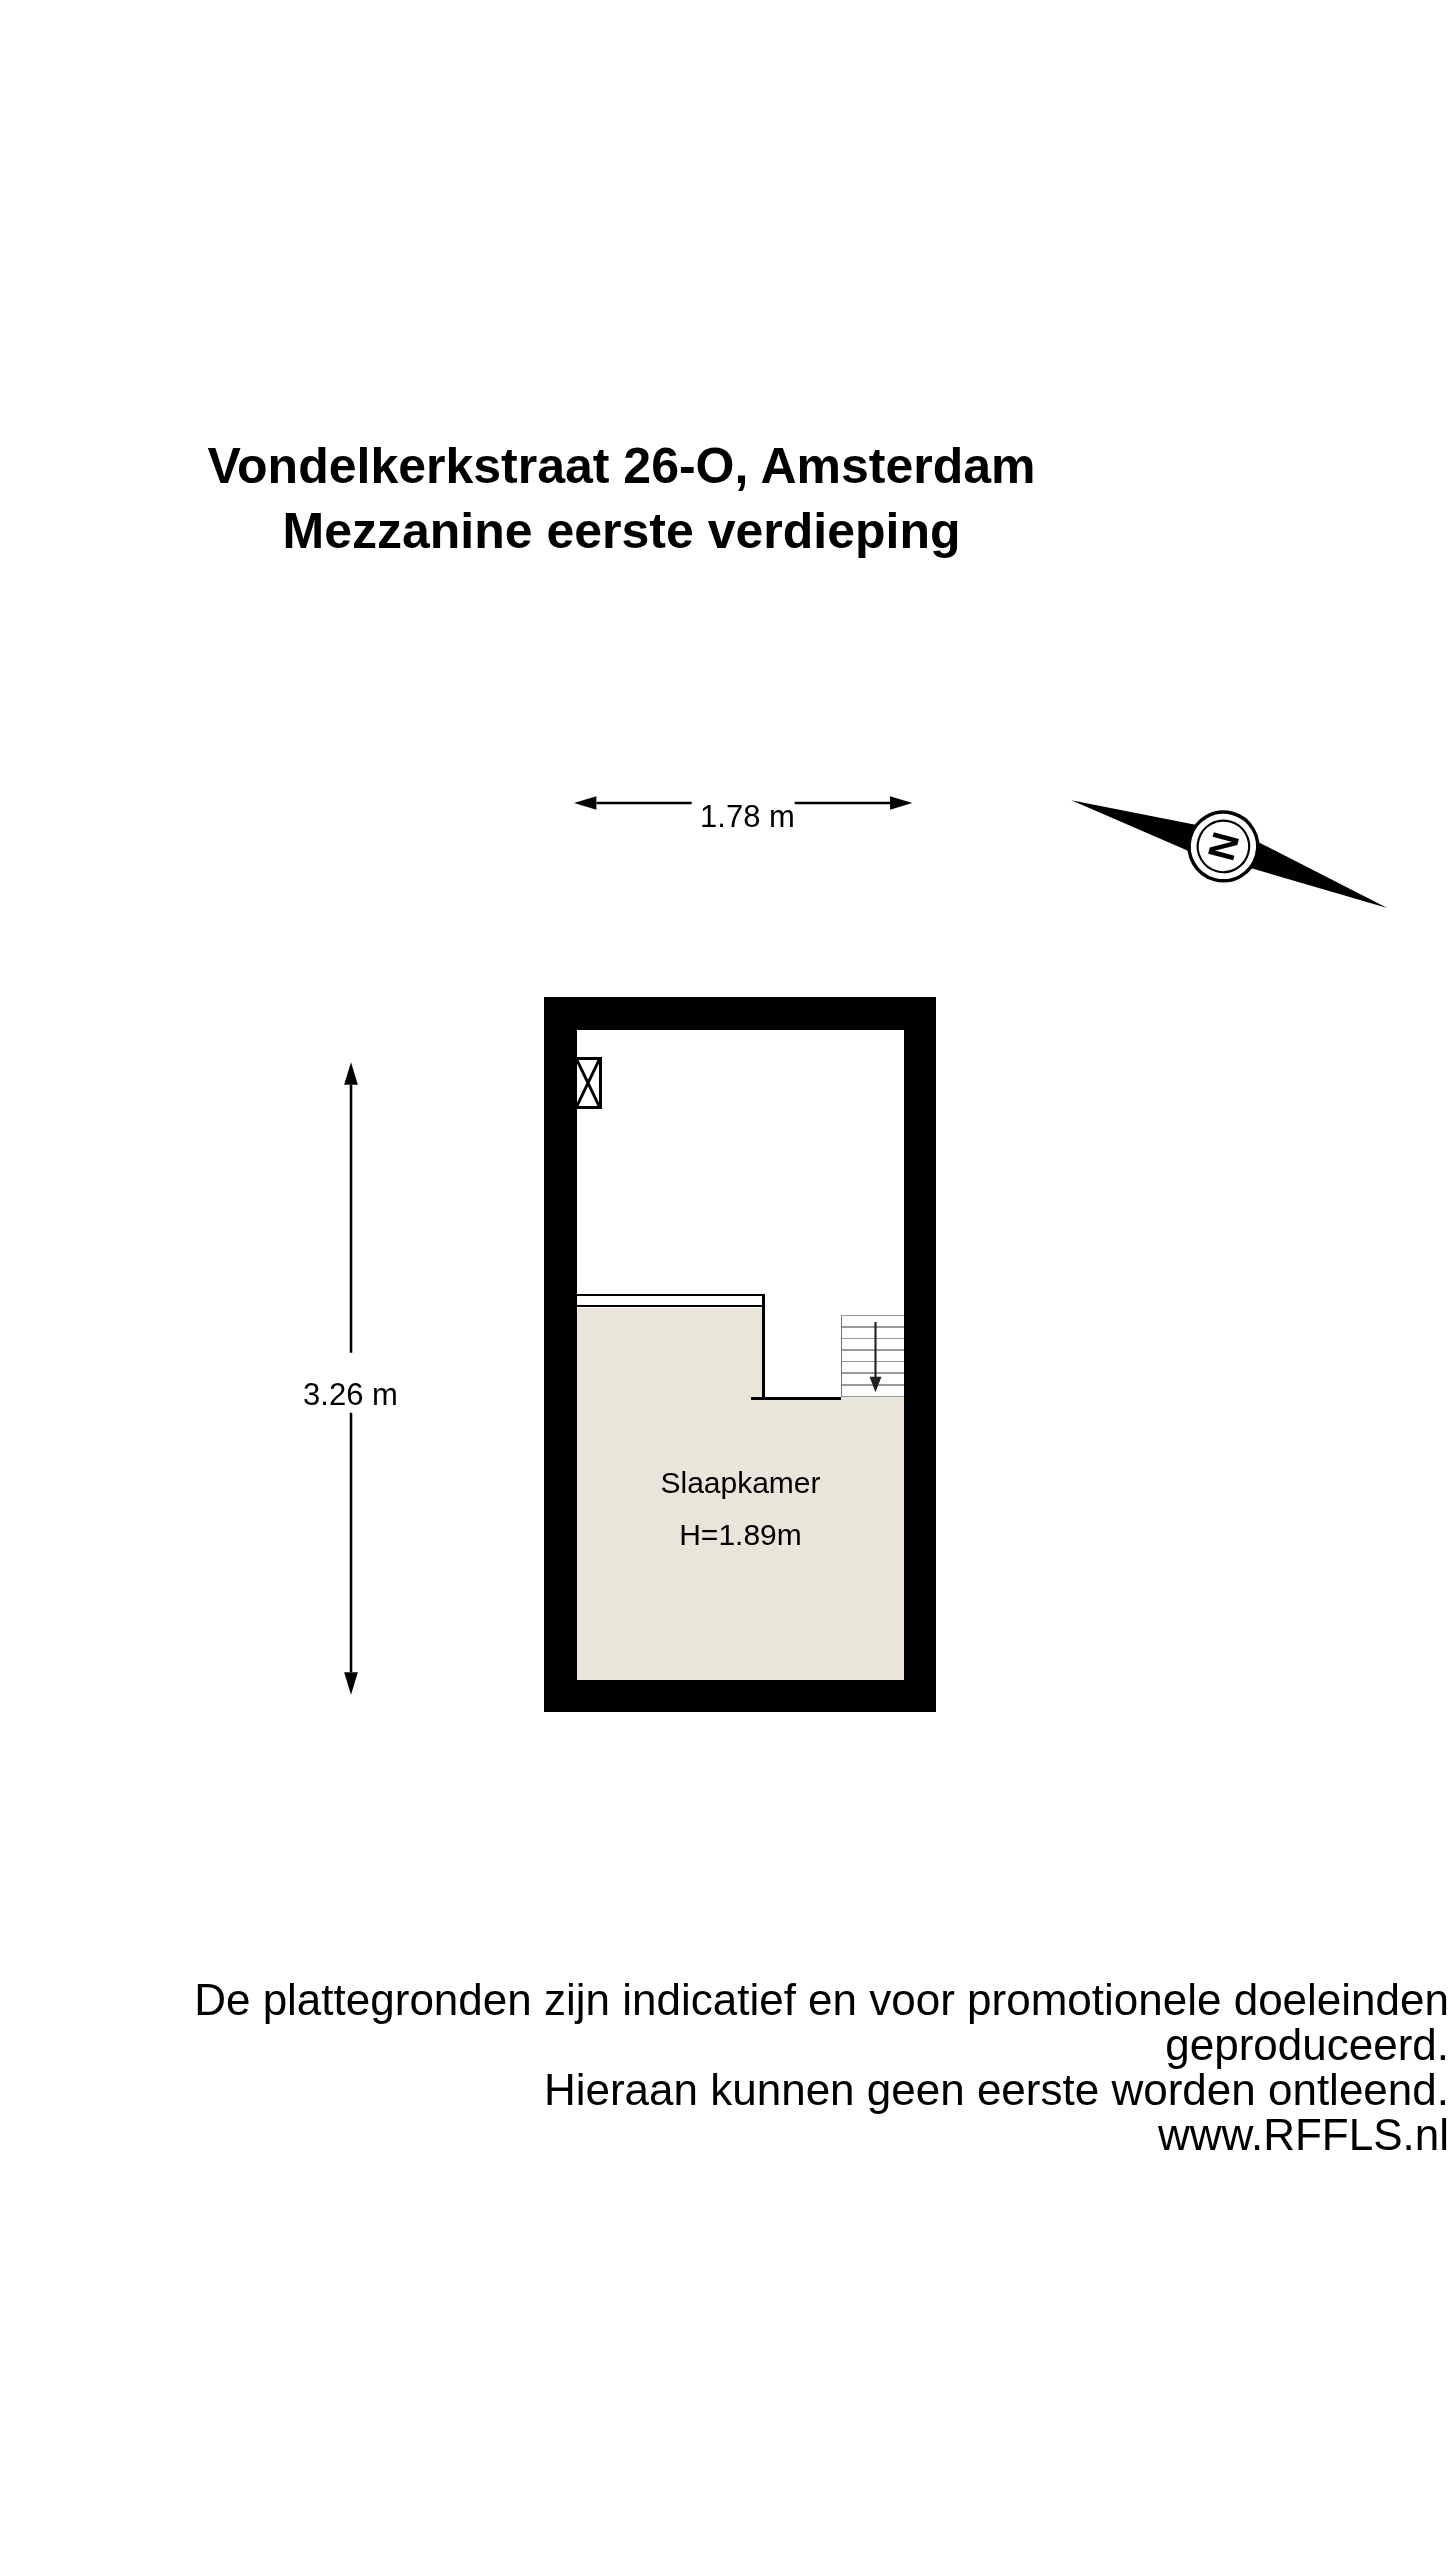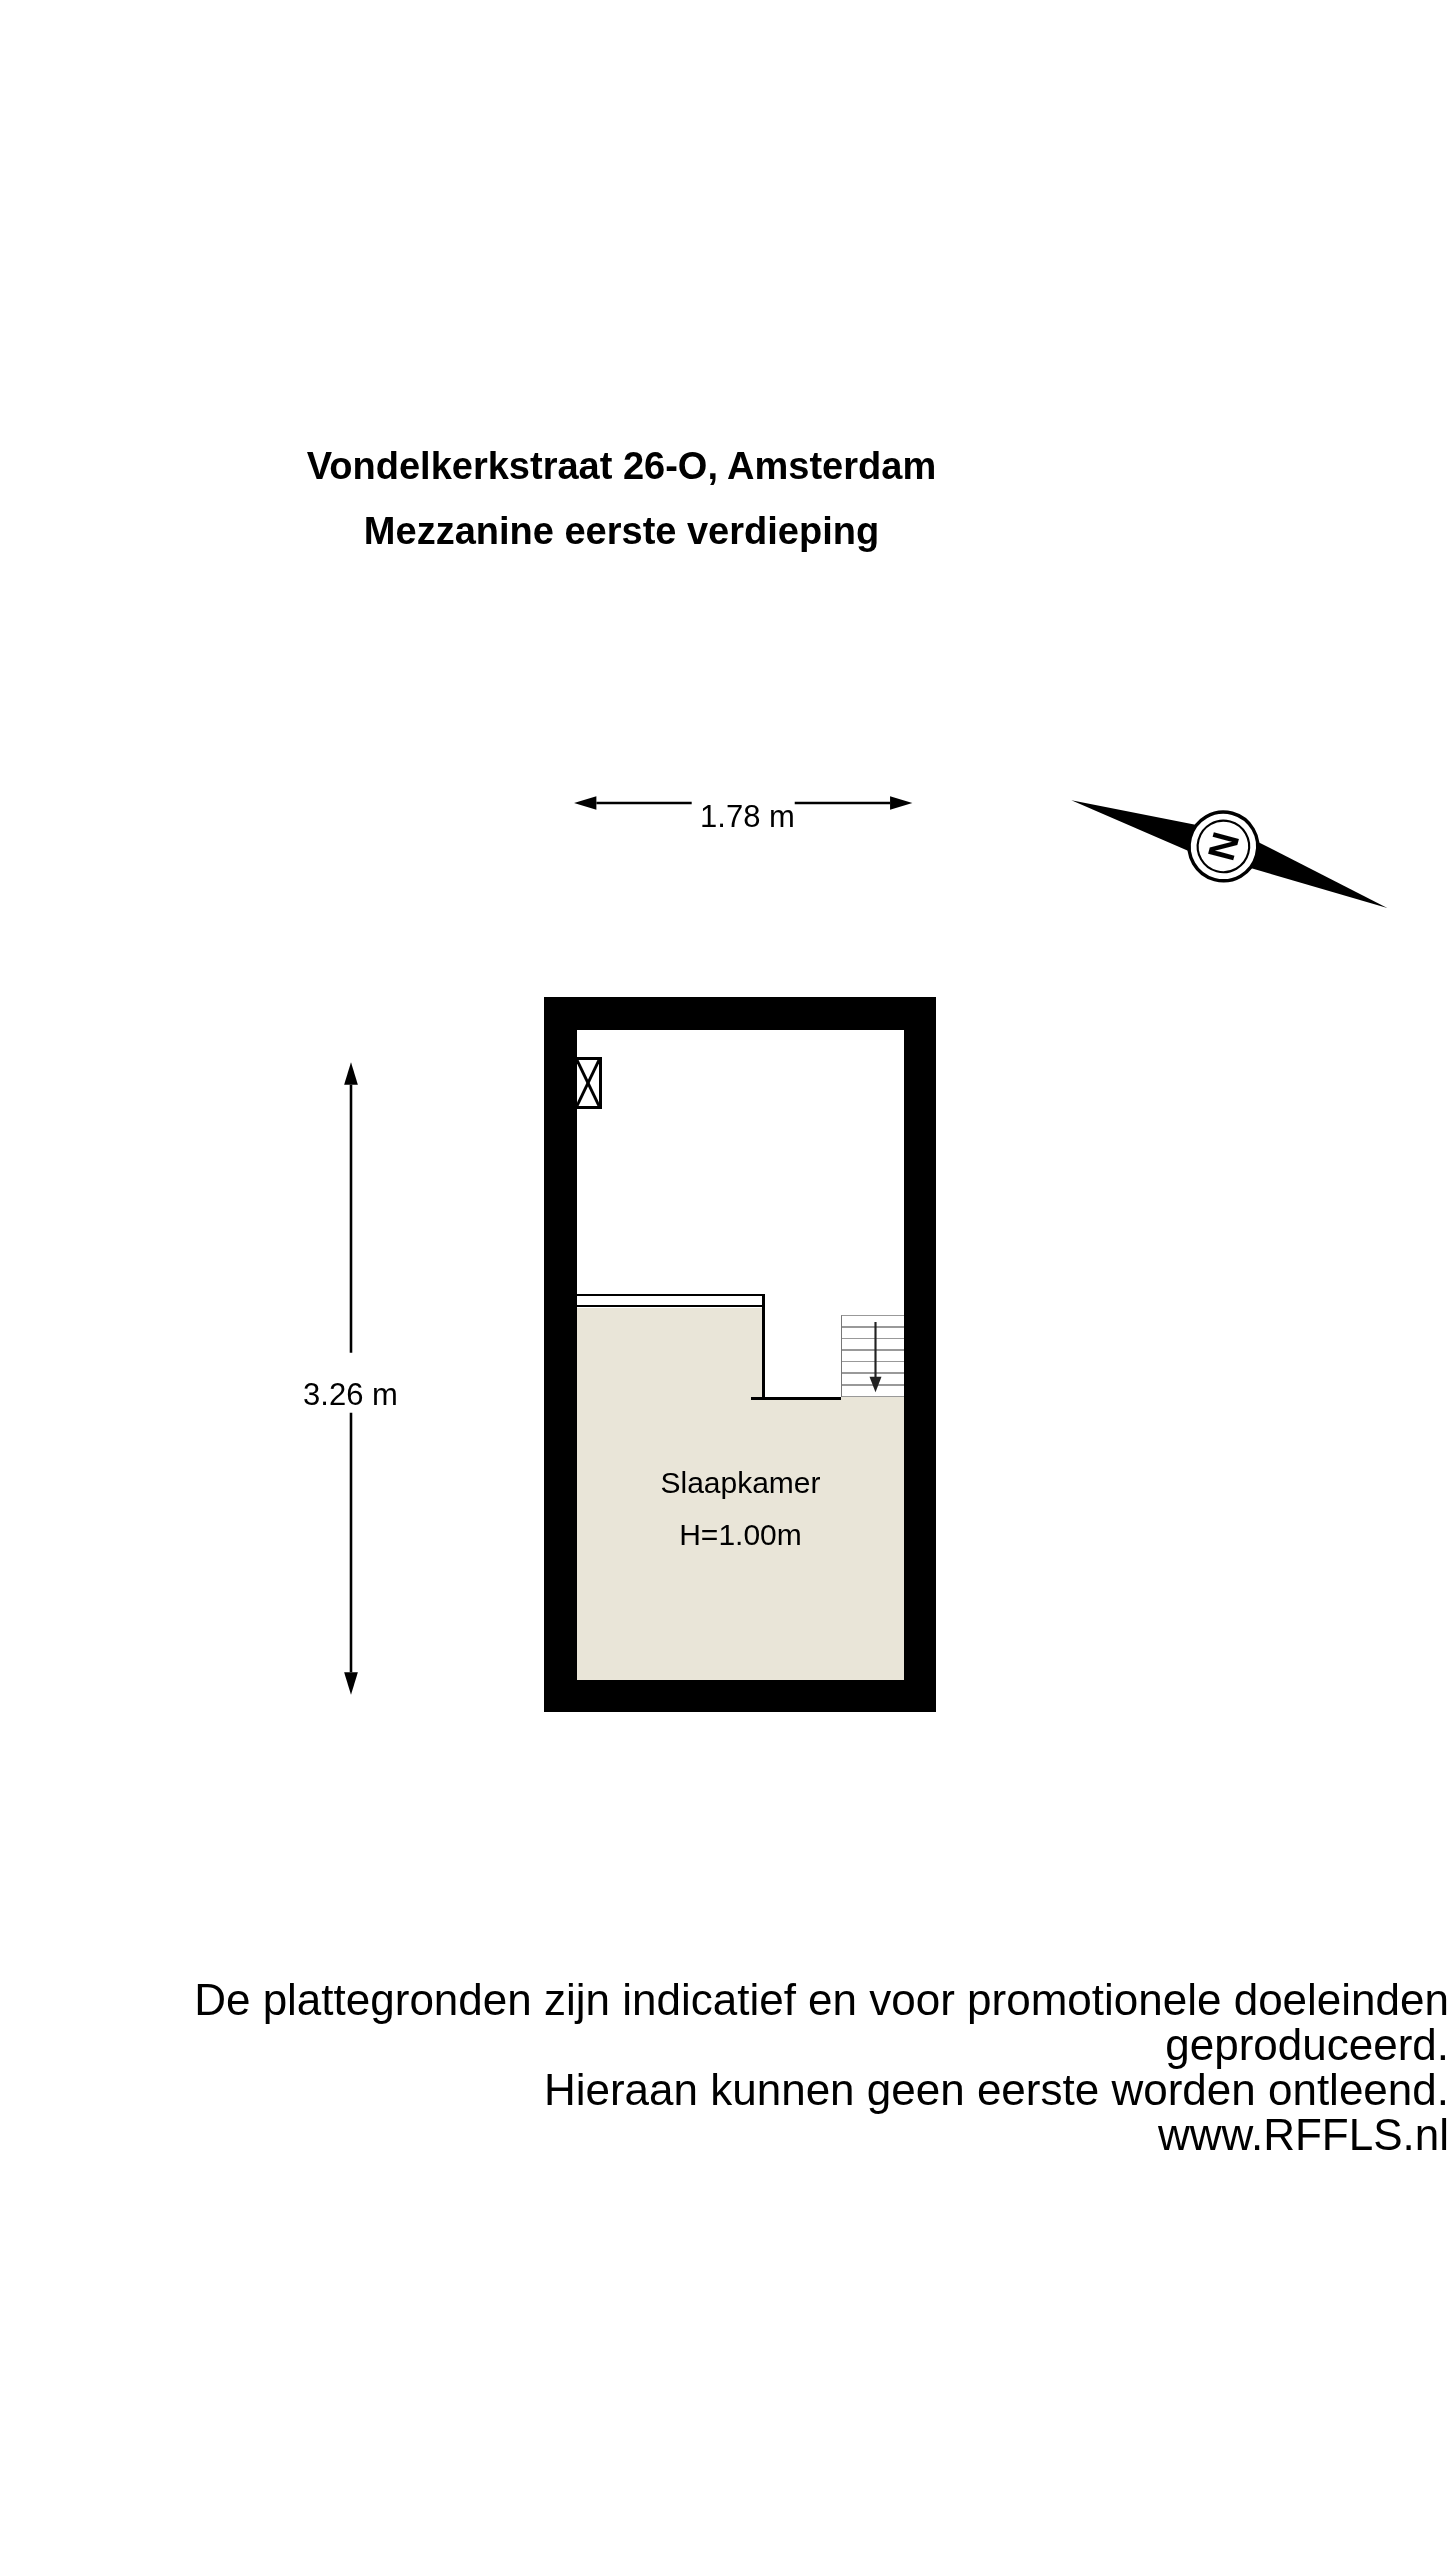--- a/index.html
+++ b/index.html
@@ -10,21 +10,21 @@
     font-family:"Liberation Sans", sans-serif;
     color:#000;
     overflow:hidden;
   }
   .abs{position:absolute;}
 
   
   .title{
     top:434px;left:0;width:1243px;
     text-align:center;font-weight:bold;
-    font-size:38px;line-height:65px;
+    font-size:50px;line-height:65px;
     letter-spacing:0px;
   }
 
   
   .dim-label{
     font-size:31px;line-height:34px;
     text-align:center;
     margin-top:17px;
   }
   .dim-top-label{left:550px;top:783px;width:395px;}
@@ -121,21 +121,21 @@
   <div class="abs step-hline"></div>
 
   <div class="abs stairs"></div>
   <svg class="abs" style="left:860px;top:1322px;" width="31" height="72" viewBox="0 0 36 84">
     <line x1="18" y1="0" x2="18" y2="66" stroke="#222" stroke-width="2.5"></line>
     <polygon points="18,82 11,64 25,64" fill="#222"></polygon>
   </svg>
 
   <div class="abs room-labels">
     <div class="room-name">Slaapkamer</div>
-    <div class="room-height">H=1.00m</div>
+    <div class="room-height">H=1.89m</div>
   </div>
 
   <div class="abs footer">
     <div>De plattegronden zijn indicatief en voor promotionele doeleinden geproduceerd.</div>
     <div>Hieraan kunnen geen eerste worden ontleend.</div>
     <div>www.RFFLS.nl</div>
   </div>
 
 </div>
 

